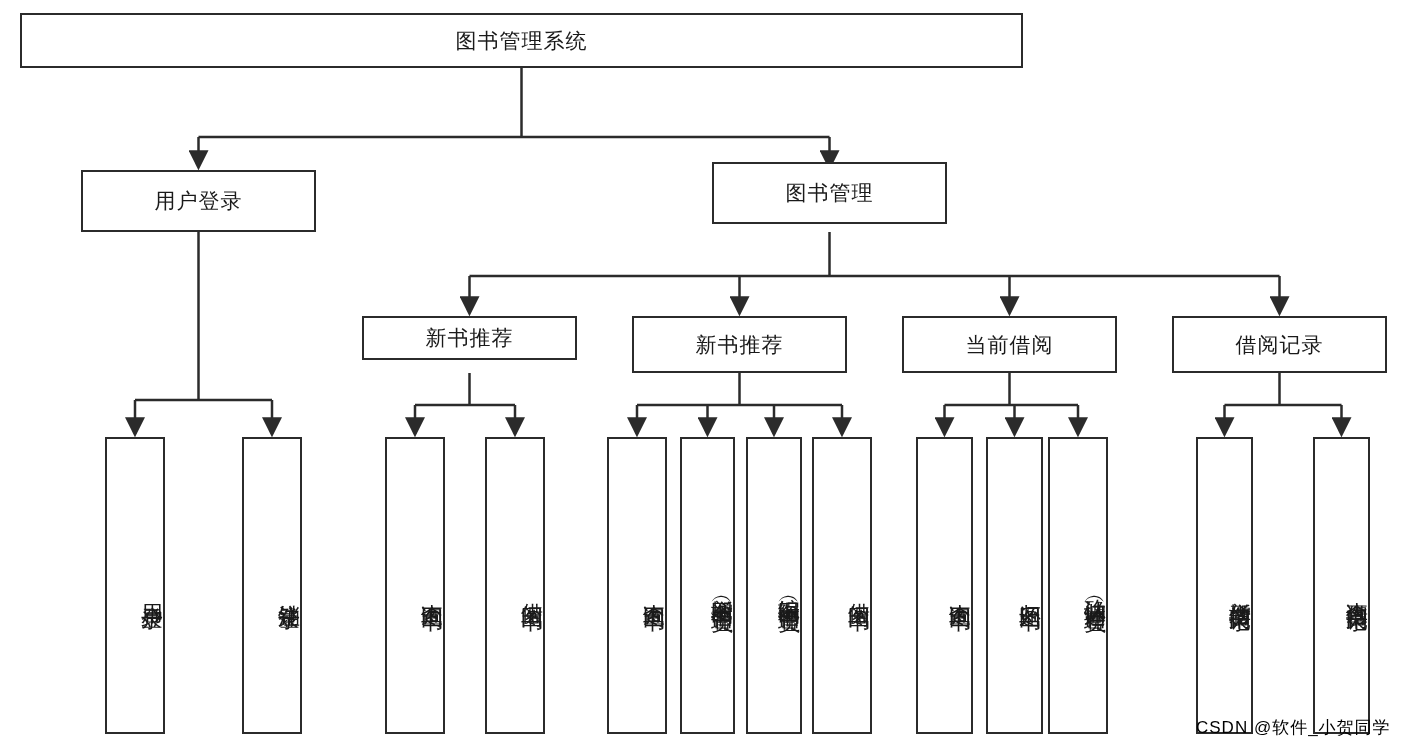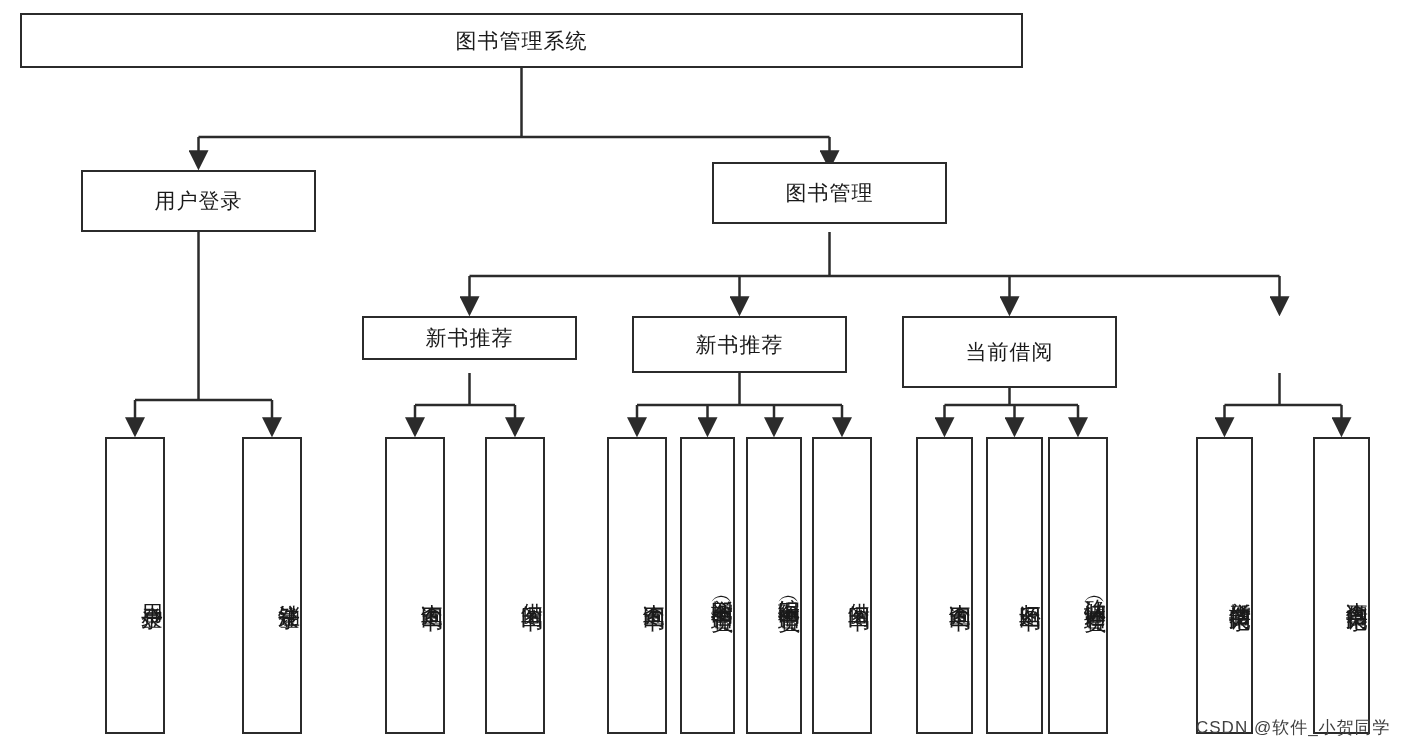--- a/index.html
+++ b/index.html
@@ -49,21 +49,21 @@
   }
   .node.v .vtext {
     writing-mode: vertical-rl;
     text-orientation: upright;
     white-space: normal;
     display: block;
   }
   .watermark {
     position: absolute;
     font-size: 17px;
-    color: #404040;
+    color: #000000;
     letter-spacing: 1px;
     white-space: nowrap;
     font-family: "Liberation Sans", "DejaVu Sans", sans-serif;
   }
 </style>
 </head>
 <body>
 
 <div id="stage">
 
@@ -110,21 +110,22 @@
       </g>
   </svg>
 
   <div class="node h" style="left: 20px; top: 13px; width: 1003px; height: 55px;">图书管理系统</div>
 
   <div class="node h" style="left: 81px; top: 170px; width: 235px; height: 62px;">用户登录</div>
   <div class="node h" style="left: 712px; top: 162px; width: 235px; height: 62px;">图书管理</div>
 
   <div class="node h" style="left: 362px; top: 316px; width: 215px; height: 44px;">新书推荐</div>
   <div class="node h" style="left: 632px; top: 316px; width: 215px; height: 57px;">新书推荐</div>
-  <div class="node h" style="left: 902px; top: 316px; width: 215px; height: 72px;">当前借阅</div>
+  <div class="node h" style="left: 902px; top: 316px; width: 215px; height: 57px;">当前借阅</div>
+  <div class="node h" style="left: 1172px; top: 316px; width: 215px; height: 57px;">借阅记录</div>
 
   <div class="node v" style="left: 105px; top: 437px; width: 60px; height: 297px;">
       <span class="vtext">用户登录</span>
     </div>
   <div class="node v" style="left: 242px; top: 437px; width: 60px; height: 297px;">
       <span class="vtext">注销登录</span>
     </div>
   <div class="node v" style="left: 385px; top: 437px; width: 60px; height: 297px;">
       <span class="vtext">查询图书</span>
     </div>

